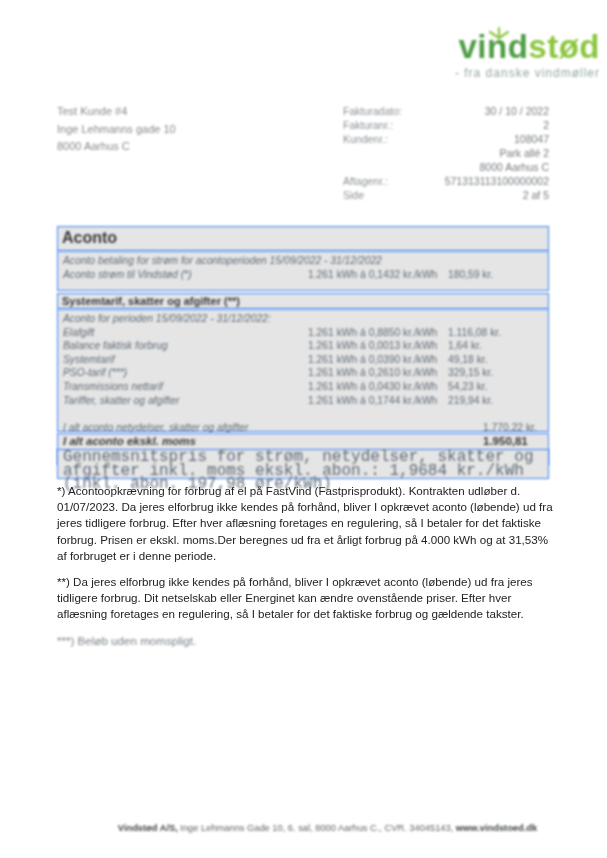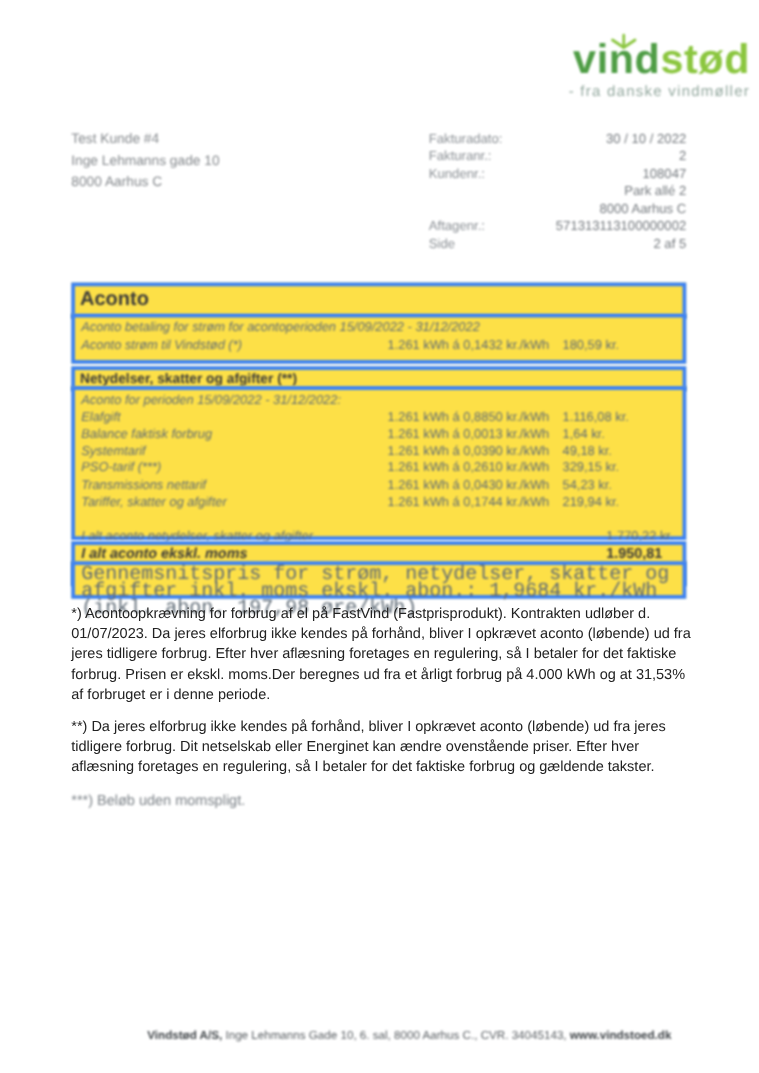--- a/index.html
+++ b/index.html
@@ -22,21 +22,21 @@
   .tagline { margin-top:2px; font-size:12px; color:#93a89e; letter-spacing:1px; }
 
   
   .address { position:absolute; top:103px; left:57px; font-size:11px; line-height:17.5px; color:#84888c; }
   .meta { position:absolute; top:104px; left:343px; width:206px; font-size:10.5px; }
   .meta-row { display:flex; justify-content:space-between; line-height:14px; }
   .meta-label { color:#8a8f94; }
   .meta-value { color:#74797e; text-align:left; }
 
   
-  .tbl { position:absolute; left:57px; width:492px; box-sizing:border-box; border:3px solid #3b82f6; background:#fde047; }
+  .tbl { position:absolute; left:57px; width:492px; box-sizing:border-box; border:1px solid #3b82f6; background:#e5e5e5; }
   .sec-title-big { font-size:16px; font-weight:bold; color:#3a3a3a; padding:2px 4px 3px 4px; }
   .sec-title-sm  { font-size:11px; font-weight:bold; color:#3a3a3a; padding:1px 4px; }
   .trow { display:flex; padding:0 5px; line-height:13.6px; font-size:10.3px; color:#5f6b76; }
   .c1 { width:245px;font-style:italic; }
   .c2 { width:140px; text-align:left; }
   .c3 { flex:1; text-align:left; }
   .trow.bold { font-weight:bold; font-size:11.5px; color:#3a3a3a; line-height:15px; }
   .avg-text { padding:1px 5px; font-size:16px; line-height:13.6px; color:#5f6b76;font-family:Liberation Mono, monospace; }
 
   
@@ -116,21 +116,21 @@
       <div class="c3"></div>
     </div>
     <div class="trow">
       <div class="c1">Aconto strøm til Vindstød (*)</div>
       <div class="c2">1.261 kWh á 0,1432 kr./kWh</div>
       <div class="c3">180,59 kr.</div>
     </div>
   </div>
 
   <div class="tbl blur" style="top:293px;">
-    <div class="sec-title-sm">Netydelser, skatter og afgifter (**)</div>
+    <div class="sec-title-sm">Systemtarif, skatter og afgifter (**)</div>
   </div>
 
   <div class="tbl blur" style="top:309px; height:123px; padding-top:2px;">
     <div class="trow">
       <div class="c1" style="width:420px;">Aconto for perioden 15/09/2022 - 31/12/2022:</div>
       <div class="c3"></div>
     </div>
     <div class="trow">
       <div class="c1">Elafgift</div>
       <div class="c2">1.261 kWh á 0,8850 kr./kWh</div>

